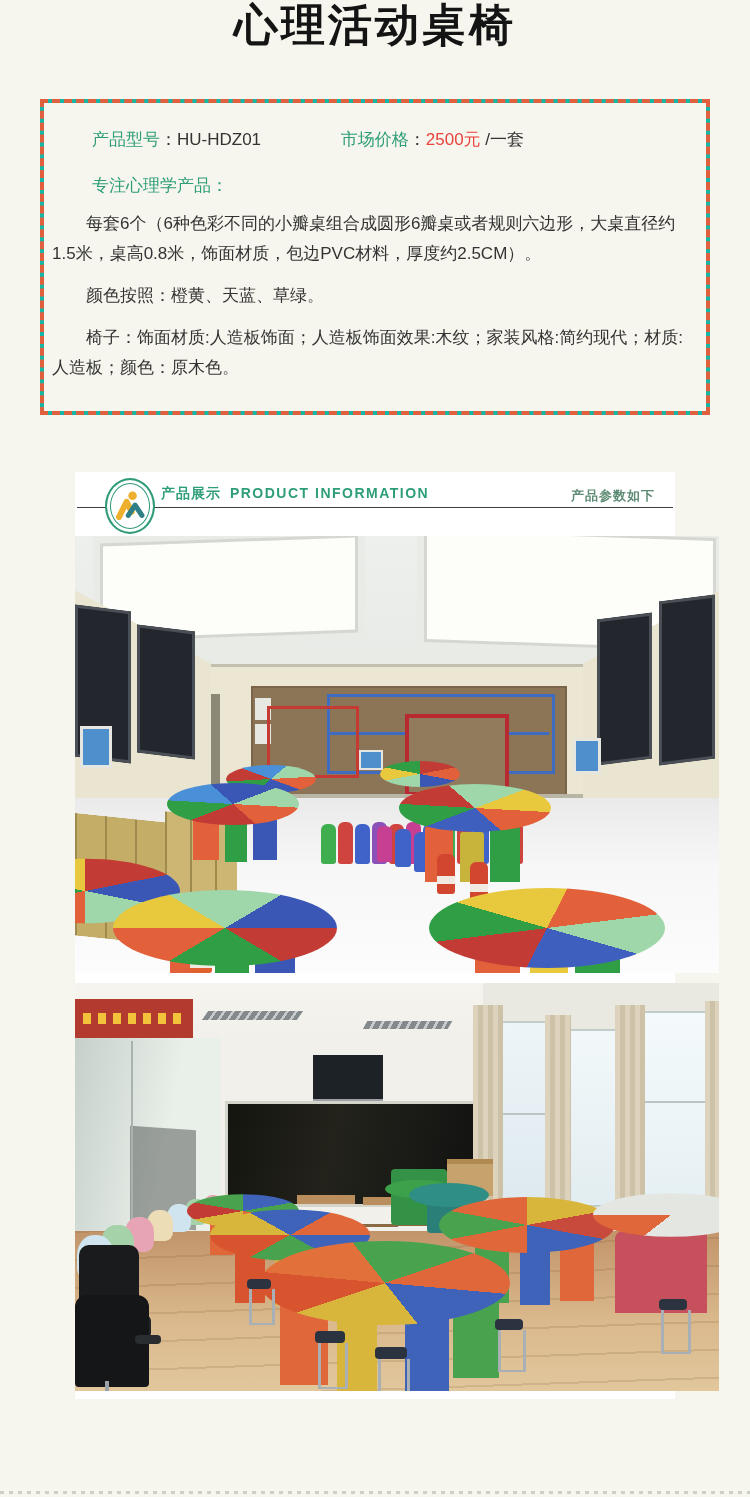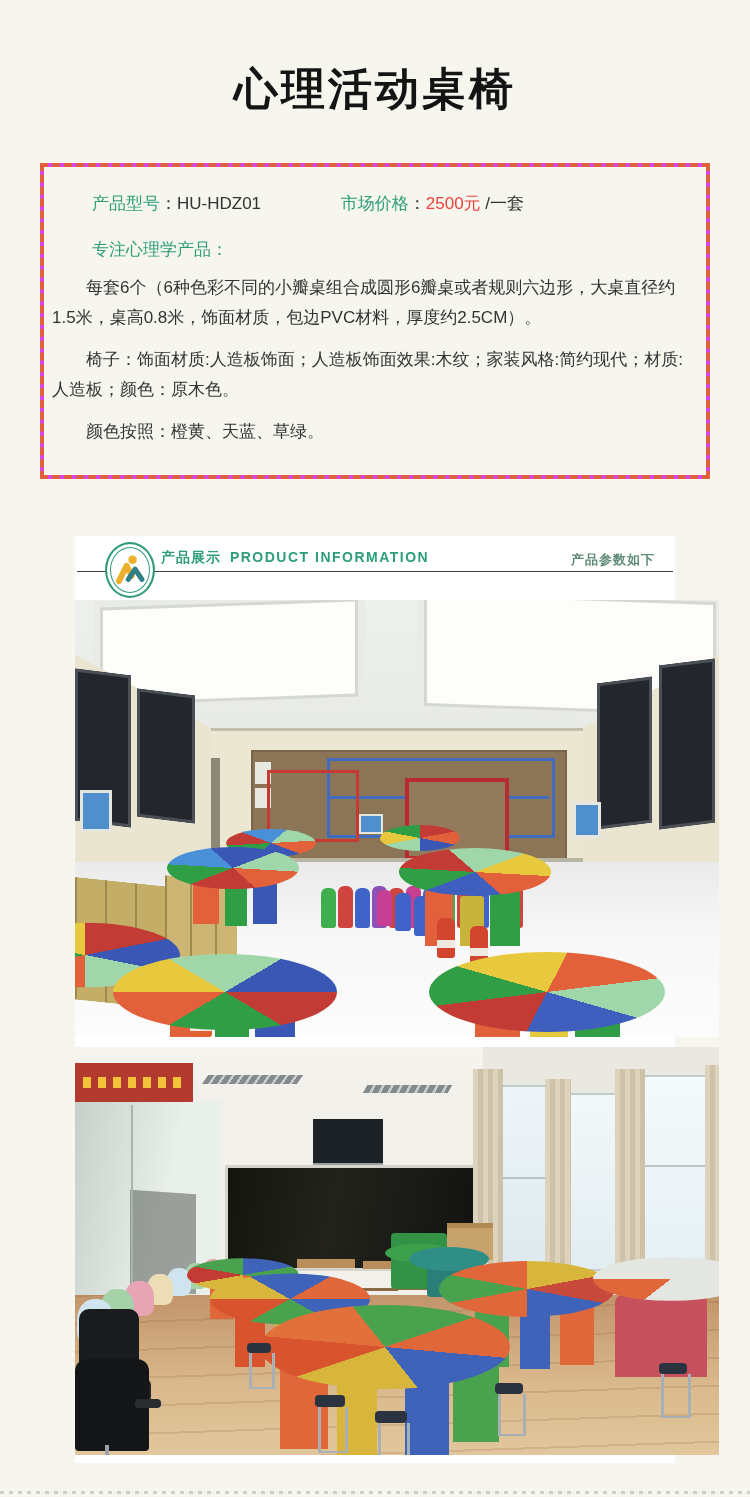--- a/index.html
+++ b/index.html
@@ -5,26 +5,26 @@
   html,body{margin:0;padding:0;}
   body{
     width:750px;height:1497px;position:relative;overflow:hidden;
     background:#f6f5ee;
     font-family:"Liberation Sans","DejaVu Sans",sans-serif;
     color:#333;
   }
   .a{position:absolute;}
   
   h1.page-title{
-    margin:0;padding-top:64px;text-align:center;
+    margin:0;text-align:center;
     font-size:44px;line-height:1.15;font-weight:700;
     color:#141414;letter-spacing:3px;
   }
   
-  .box-outer{width:670px;margin:48px auto 0;background:#d946ef;}
+  .box-outer{width:670px;margin:48px auto 0;background:#14b8a6;}
   .box-inner{
     border:4px dashed #e0603d;background:#f6f5ee;background-clip:padding-box;
     padding:26px 8px 28px 8px;font-size:17px;
   }
   .row1{margin-left:40px;line-height:22px;}
   .lbl{color:#2e9e77;}
   .price-group{margin-left:75px;}
   .price{color:#e8433c;}
   .params-h{margin:24px 0 0 40px;line-height:22px;}
   .box-inner p{margin:12px 0 0 0;line-height:30px;text-indent:2em;color:#333;}
@@ -67,22 +67,22 @@
     <div class="box-inner">
       <div class="row1">
         <span class="lbl">产品型号</span><span>：</span><span>HU-HDZ01</span>
         <span class="price-group">
           <span class="lbl">市场价格</span><span>：</span><span class="price">2500元</span>
           <span>/一套</span>
         </span>
       </div>
       <div class="params-h lbl">专注心理学产品：</div>
       <p>每套6个（6种色彩不同的小瓣桌组合成圆形6瓣桌或者规则六边形，大桌直径约1.5米，桌高0.8米，饰面材质，包边PVC材料，厚度约2.5CM）。</p>
+      <p>颜色按照：橙黄、天蓝、草绿。</p>
       <p>椅子：饰面材质:人造板饰面；人造板饰面效果:木纹；家装风格:简约现代；材质:人造板；颜色：原木色。</p>
-      <p>颜色按照：橙黄、天蓝、草绿。</p>
     </div>
   </div>
 
   <div class="panel">
     <div class="panel-head">
       <div class="head-line"></div>
       <div class="logo">
         <svg width="34" height="36" viewBox="0 0 40 40">
           <path d="M7 33 L16 15 L22 27" stroke="#eeb02c" stroke-width="7" fill="none" stroke-linecap="round" stroke-linejoin="round"></path>
           <path d="M18 31 L26 19 L34 31" stroke="#2e7f86" stroke-width="6" fill="none" stroke-linecap="round" stroke-linejoin="round"></path>

